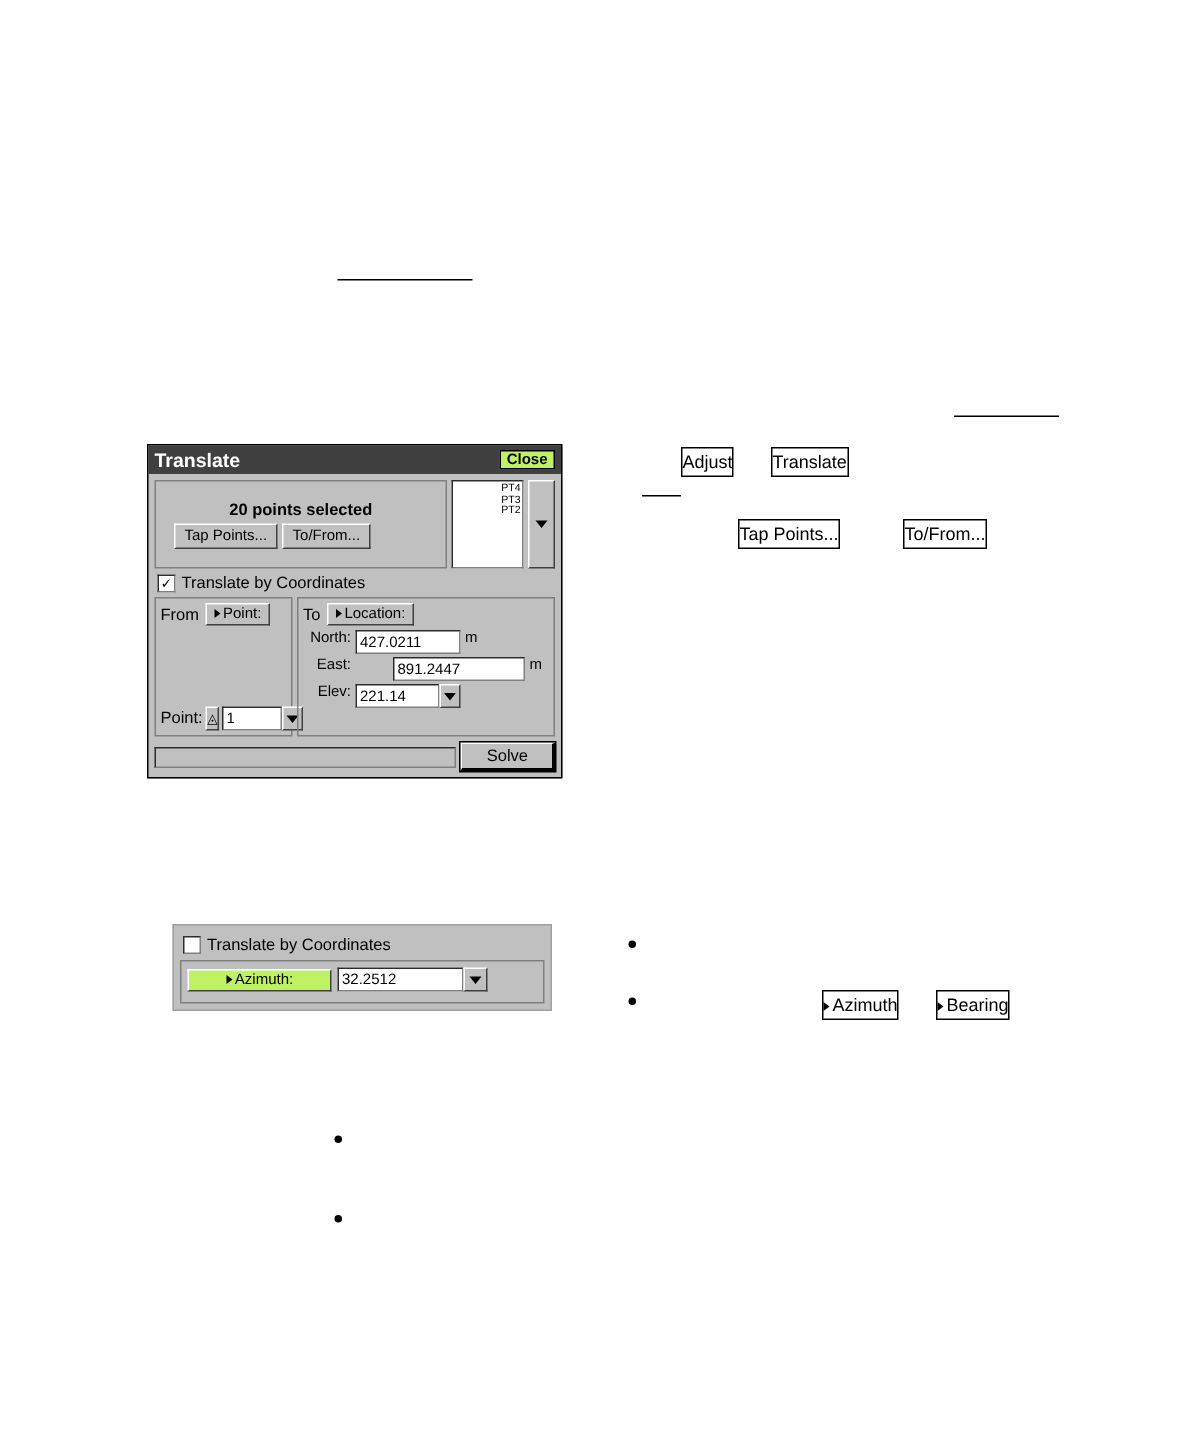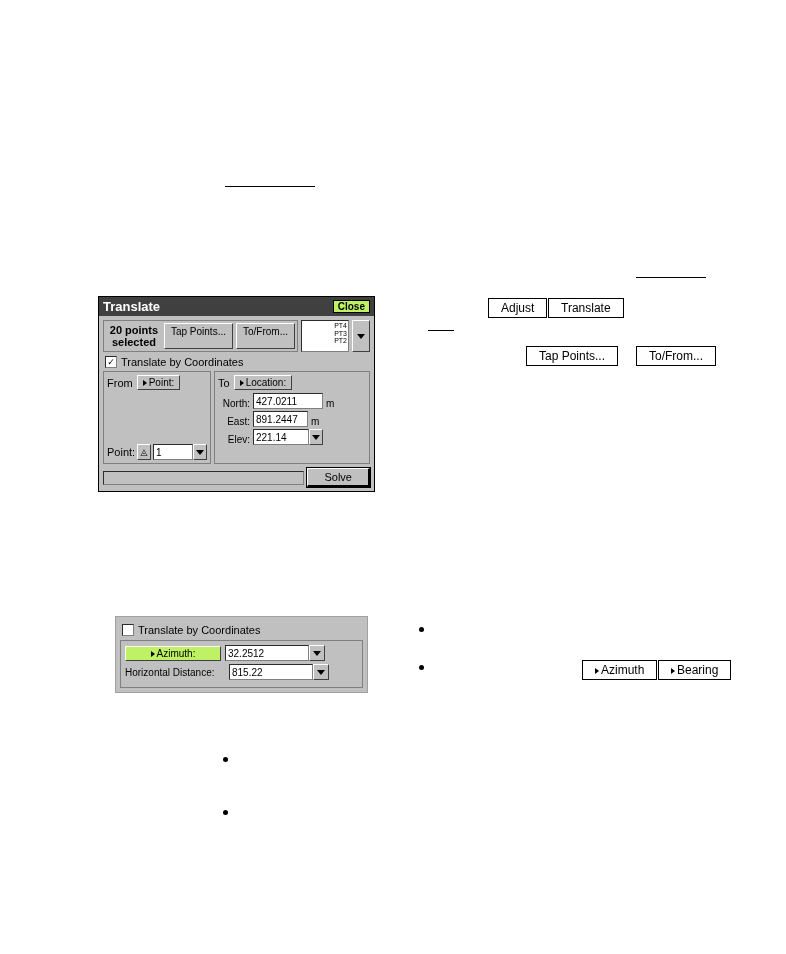--- a/index.html
+++ b/index.html
@@ -39,22 +39,23 @@
     font-weight: bold;
     padding: 0 4px;
     border: 1px solid #000;
     cursor: pointer;
   }
   .dialog-body { padding: 4px; }
   .top-row { display: flex; gap: 3px; align-items: stretch; margin-bottom: 4px; }
   .selection-box {
     border: 1px solid #808080;
     flex: 1;
-    padding: 2px;
+    padding: 12px;
     display: flex;
+    flex-direction: column;
     gap: 2px;
   }
   .selection-title { font-weight: bold; font-size: 11px; text-align: center; padding: 1px 0; }
   .btn-row { display: flex; gap: 3px; }
   .win-btn {
     background: #c0c0c0;
     border-top: 1px solid #fff;
     border-left: 1px solid #fff;
     border-right: 1px solid #404040;
     border-bottom: 1px solid #404040;
@@ -103,30 +104,30 @@
     background: #fff;
     border: 1px inset #808080;
     display: inline-flex; align-items:center; justify-content:center;
     font-size: 9px; line-height:1;
   }
   .panels { display:flex; gap:3px; }
   .panel {
     border: 1px solid #808080;
     padding: 3px;
   }
-  .panel-from { width: 108px; }
+  .panel-from { width: 92px; }
   .panel-to { flex:1; }
   .panel-hdr { display:flex; align-items:center; gap:4px; font-size:11px; margin-bottom: 3px; }
   .hdr-btn {
     background:#c0c0c0;
     border-top:1px solid #fff; border-left:1px solid #fff;
     border-right:1px solid #404040; border-bottom:1px solid #404040;
     font-size:10px; padding:1px 5px; cursor:pointer;
   }
-  .field-row { display:flex; align-items:flex-end; gap:3px; margin-bottom:2px; font-size:10px; }
+  .field-row { display:flex; align-items:flex-start; gap:3px; margin-bottom:2px; font-size:10px; }
   .field-label { width:32px; text-align:right; }
   .text-input {
     background:#fff;
     border:1px inset #808080;
     font-size:10px;
     padding:1px 2px;
     height:16px;
   }
   .unit { font-size:10px; }
   .point-row { display:flex; align-items:center; gap:2px; margin-top: 34px; font-size:11px; }
@@ -184,25 +185,24 @@
     width:96px; text-align:center;
   }
   .az-input { flex:1; }
   .az-input .text-input { width: 84px; }
   .combo2 { display:flex; }
 
   
   .doc-btn {
     position:absolute;
     border:1px solid #000;
-    padding:2px 12px;
+    padding:2px 0;
     font-size:12px;
     background:#fff;
     font-family: Arial, sans-serif;
-    margin-left: 34px;
   }
   .doc-btn .tri-right-small { border-left-color:#000; }
 
   .bullet { position:absolute; width:5px; height:5px; border-radius:50%; background:#000; }
 
   .underline-short { position:absolute; border-bottom: 1px solid #000; height:0; }
 </style>
 </head>
 <body>
 
@@ -261,21 +261,21 @@
           <span>To</span>
           <span class="hdr-btn"><span class="tri-right-small"></span><span>Location:</span></span>
         </div>
         <div class="field-row">
           <span class="field-label">North:</span>
           <input class="text-input" style="width: 70px;" value="427.0211">
           <span class="unit">m</span>
         </div>
         <div class="field-row">
           <span class="field-label">East:</span>
-          <input class="text-input" style="width: 55px;" value="891.2447">
+          <input class="text-input" style="width: 88px; margin-left: 25px;" value="891.2447">
           <span class="unit">m</span>
         </div>
         <div class="field-row">
           <span class="field-label">Elev:</span>
           <div class="combo">
             <input class="text-input" style="width: 56px;" value="221.14">
             <div class="drop-btn" style="width:14px;">
                 <div class="tri-down"></div>
               </div>
           </div>
@@ -298,29 +298,20 @@
   <div class="az-panel">
     <div class="az-row">
       <span class="az-btn-label"><span class="tri-right-small"></span><span>Azimuth:</span></span>
       <div class="combo2 az-input">
         <input class="text-input" value="32.2512" style="">
         <div class="drop-btn" style="width:16px;">
             <div class="tri-down"></div>
           </div>
       </div>
     </div>
-    <div class="az-row">
-      <span class="az-label">Horizontal Distance:</span>
-      <div class="combo2 az-input">
-        <input class="text-input" value="815.22" style="">
-        <div class="drop-btn" style="width:16px;">
-            <div class="tri-down"></div>
-          </div>
-      </div>
-    </div>
   </div>
 </div>
 
 <div class="doc-btn" style="left:454px; top:298px;">Adjust</div>
 <div class="doc-btn" style="left:514px; top:298px;">Translate</div>
 <div class="doc-btn" style="left:492px; top:346px;">Tap Points...</div>
 <div class="doc-btn" style="left:602px; top:346px;">To/From...</div>
 <div class="doc-btn" style="left:548px; top:660px;"><span class="tri-right-small"></span><span>Azimuth</span></div>
 <div class="doc-btn" style="left:624px; top:660px;"><span class="tri-right-small"></span><span>Bearing</span></div>
 

